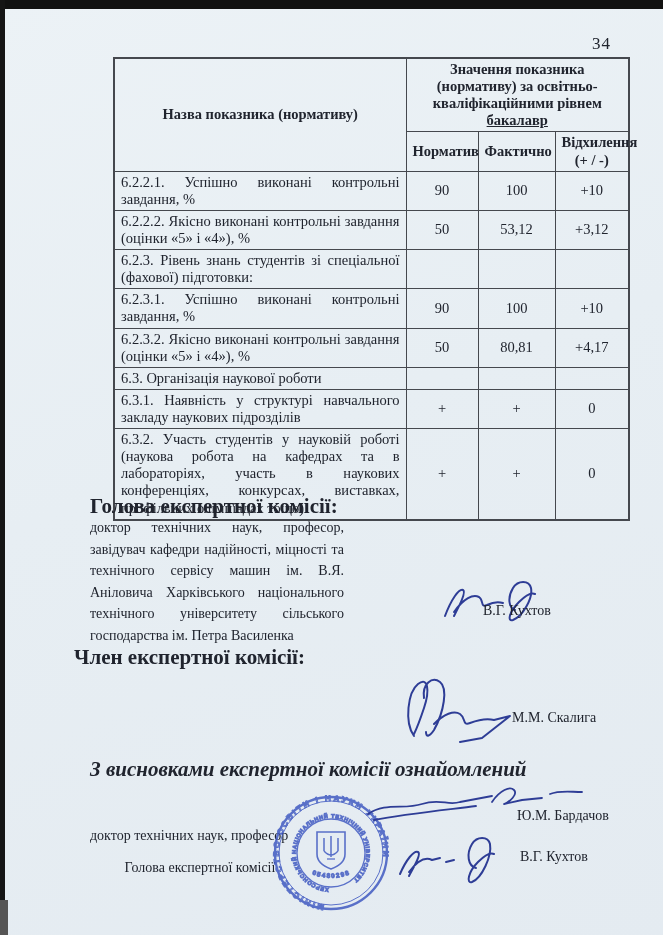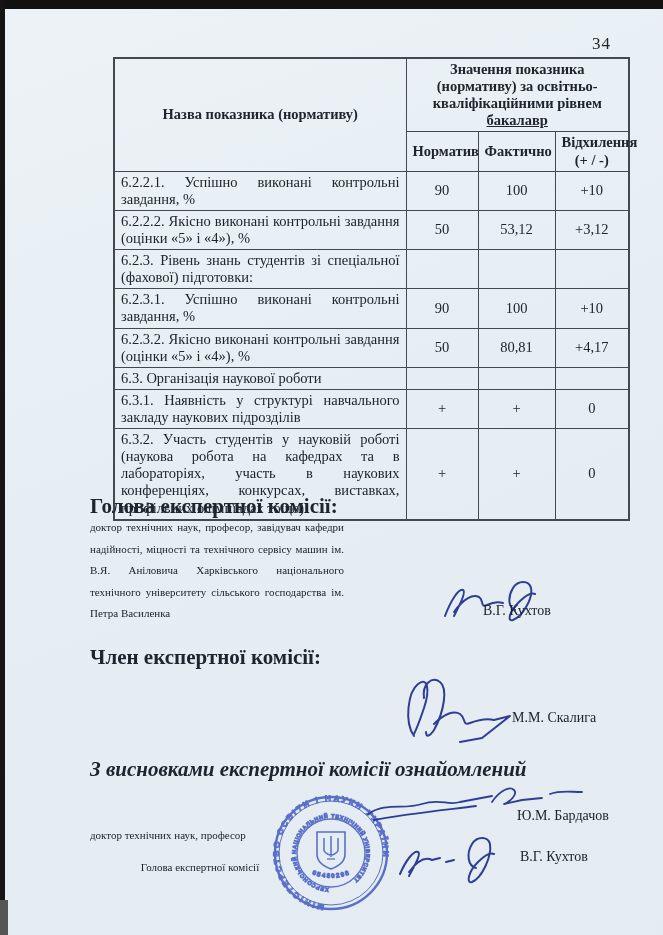--- a/index.html
+++ b/index.html
@@ -26,21 +26,21 @@
   th.h-val{font-weight:bold;font-size:13.5px;text-align:center;padding:4px 8px;}
   th.h-sub{font-weight:bold;font-size:13px;text-align:center;padding:3px 2px;line-height:1.25;}
   .col-norm{width:72px;} .col-fact{width:77px;} .col-dev{width:74px;}
   td.c-name{text-align:justify;}
   td.c-num{text-align:center;font-size:15px;}
   .u{display:block;text-align:center;text-decoration:underline;}
   tr.r2{height:37px;} tr.r1{height:22px;} 
 
   .sec-title{position:absolute;font-size:21px;font-weight:bold;}
   .sec-title.italic{font-style:italic;}
-  .sec-body{position:absolute;font-size:11px;line-height:21.5px;text-align:justify;}
+  .sec-body{position:absolute;font-size:14px;line-height:21.5px;text-align:justify;}
   .signer-name{position:absolute;font-size:14px;white-space:nowrap;}
   .sig{position:absolute;}
   .sig path{fill:none;stroke:#2e3d96;stroke-width:2;stroke-linecap:round;stroke-linejoin:round;}
   .sig.thin path{stroke-width:1.8;}
 
   .stamp{position:absolute;left:253px;top:775px;opacity:.82;}
   .stamp *{fill:none;stroke:#3b55c0;}
   .stamp text{fill:#3b55c0;stroke:none;font-family:"Liberation Sans",sans-serif;font-weight:bold;}
 </style>
 </head>
@@ -127,21 +127,21 @@
   </table>
 
   <div class="sec-title" style="left:90px;top:494px;">Голова експертної комісії:</div>
   <div class="sec-body" style="left:90px;top:517px;width:254px;">доктор технічних наук, професор, завідувач кафедри надійності, міцності та технічного сервісу машин ім. В.Я. Аніловича Харківського національного технічного університету сільського господарства ім. Петра Василенка</div>
   <svg class="sig" style="left:437px;top:572px;" width="112" height="56" viewBox="0 0 112 56">
     <path d="M8,44 C14,28 22,16 26,18 C30,20 20,38 17,44 M17,40 C27,26 36,22 42,25 C47,28 43,36 50,33 C56,30 60,29 66,31"></path>
     <path d="M78,38 C72,36 70,26 76,16 C81,8 92,8 94,16 C96,26 86,44 76,48 C70,50 72,40 82,30 C88,24 94,20 98,22"></path>
   </svg>
   <div class="signer-name" style="left:483px;top:603px;">В.Г. Кухтов</div>
 
-  <div class="sec-title" style="left:90px;top:645px;">Член експертної комісії:</div>
+  <div class="sec-title" style="left:74px;top:645px;">Член експертної комісії:</div>
   <svg class="sig" style="left:400px;top:672px;" width="130" height="76" viewBox="0 0 130 76">
     <path d="M14,64 C4,50 8,20 18,12 C28,4 30,18 24,36 C20,48 16,58 14,62 M24,26 C22,12 32,4 40,10 C48,16 44,40 34,58 C30,64 26,66 26,60"></path>
     <path d="M34,52 C44,42 54,38 60,42 C66,46 62,54 70,51 C78,48 86,46 94,48 L110,44 L82,66 L60,70"></path>
   </svg>
   <div class="signer-name" style="left:512px;top:710px;">М.М. Скалига</div>
 
   <div class="sec-title italic" style="left:90px;top:757px;">З висновками експертної комісії ознайомлений</div>
   <div class="sec-body" style="left:90px;top:825px;width:300px;">доктор технічних наук, професор</div>
   <div class="signer-name" style="left:517px;top:808px;">Ю.М. Бардачов</div>
   <div class="sec-body" style="left:90px;top:857px;width:220px;text-align:center;">Голова експертної комісії</div>

